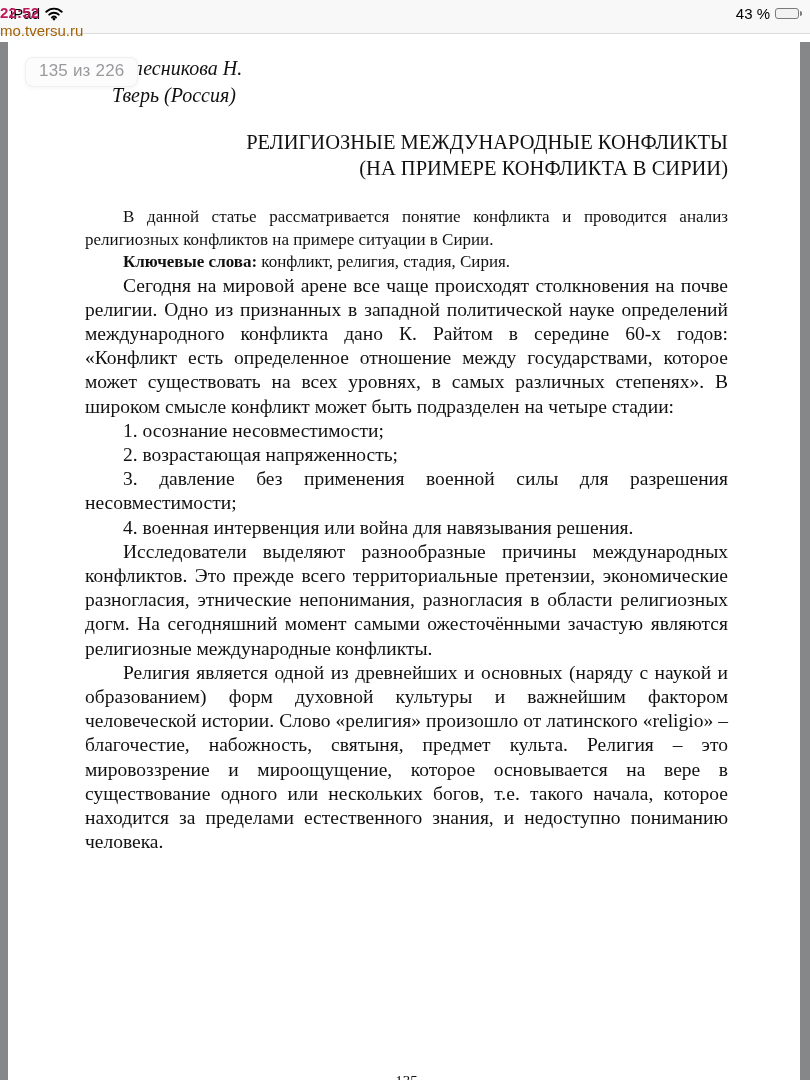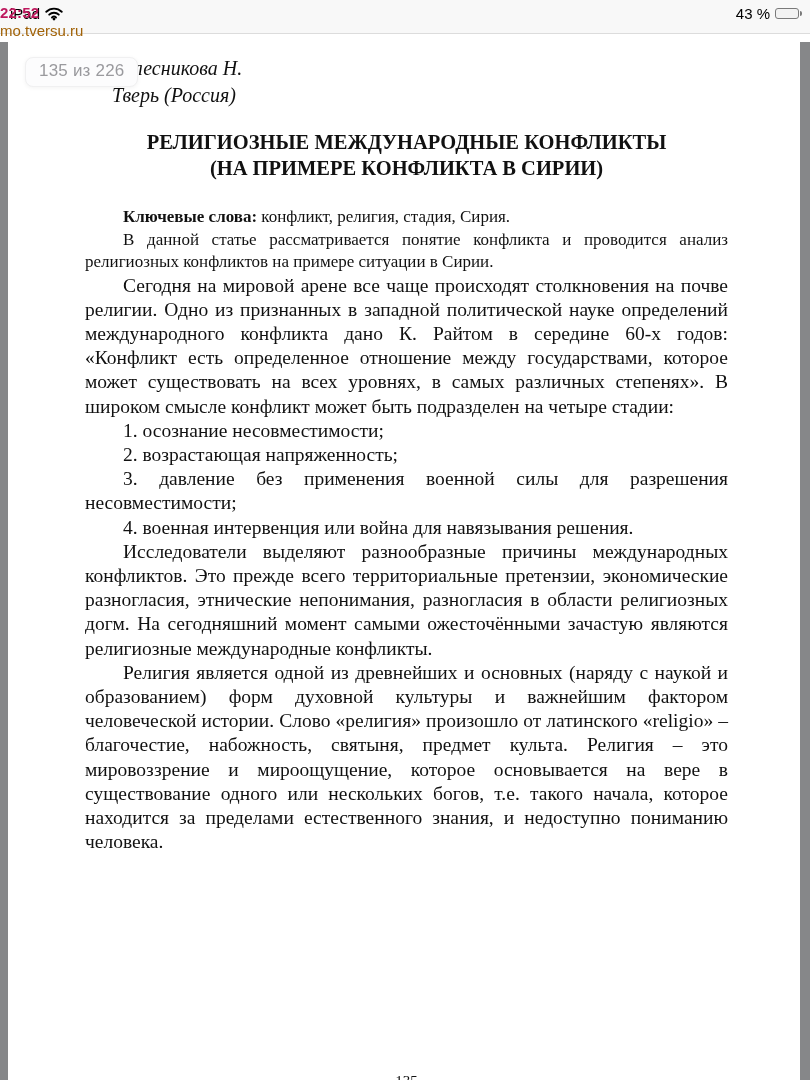--- a/index.html
+++ b/index.html
@@ -77,21 +77,21 @@
     position: absolute; left: 77px; top: 13px; width: 643px;
     font-family: "Liberation Serif", "DejaVu Serif", serif;
     color: #111;
   }
   .author-block {
     font-style: italic; font-size: 20px; line-height: 27px;
     padding-left: 27px;
   }
   .doc-title {
     margin-top: 20px;
-    text-align: center; font-weight: 700;
+    text-align: right; font-weight: 400;
     font-size: 20.5px; line-height: 26px;
   }
   .annotation-block {
     margin-top: 25px;
     font-size: 17px; line-height: 22.5px;
     text-align: justify;
   }
   .annotation-block p { text-indent: 38px; }
   .ann-heading { font-weight: 700; }
   .kw-label { font-weight: 700; }
@@ -148,22 +148,22 @@
         <div>Колесникова Н.</div>
         <div>Тверь (Россия)</div>
       </div>
 
       <div class="doc-title">
         <div>РЕЛИГИОЗНЫЕ МЕЖДУНАРОДНЫЕ КОНФЛИКТЫ</div>
         <div>(НА ПРИМЕРЕ КОНФЛИКТА В СИРИИ)</div>
       </div>
 
       <div class="annotation-block">
+        <p>В данной статье рассматривается понятие конфликта и проводится анализ религиозных конфликтов на примере ситуации в Сирии.</p>
         <p><span class="kw-label">Ключевые слова:</span><span> конфликт, религия, стадия, Сирия.</span></p>
-        <p>В данной статье рассматривается понятие конфликта и проводится анализ религиозных конфликтов на примере ситуации в Сирии.</p>
       </div>
 
       <div class="doc-body">
           <p>Сегодня на мировой арене все чаще происходят столкновения на почве религии. Одно из признанных в западной политической науке определений международного конфликта дано К. Райтом в середине 60-х годов: «Конфликт есть определенное отношение между государствами, которое может существовать на всех уровнях, в самых различных степенях». В широком смысле конфликт может быть подразделен на четыре стадии:</p>
           <p>1. осознание несовместимости;</p>
           <p>2. возрастающая напряженность;</p>
           <p>3. давление без применения военной силы для разрешения несовместимости;</p>
           <p>4. военная интервенция или война для навязывания решения.</p>
           <p>Исследователи выделяют разнообразные причины международных конфликтов. Это прежде всего территориальные претензии, экономические разногласия, этнические непонимания, разногласия в области религиозных догм. На сегодняшний момент самыми ожесточёнными зачастую являются религиозные международные конфликты.</p>
           <p>Религия является одной из древнейших и основных (наряду с наукой и образованием) форм духовной культуры и важнейшим фактором человеческой истории. Слово «религия» произошло от латинского «religio» – благочестие, набожность, святыня, предмет культа. Религия – это мировоззрение и мироощущение, которое основывается на вере в существование одного или нескольких богов, т.е. такого начала, которое находится за пределами естественного знания, и недоступно пониманию человека.</p>

